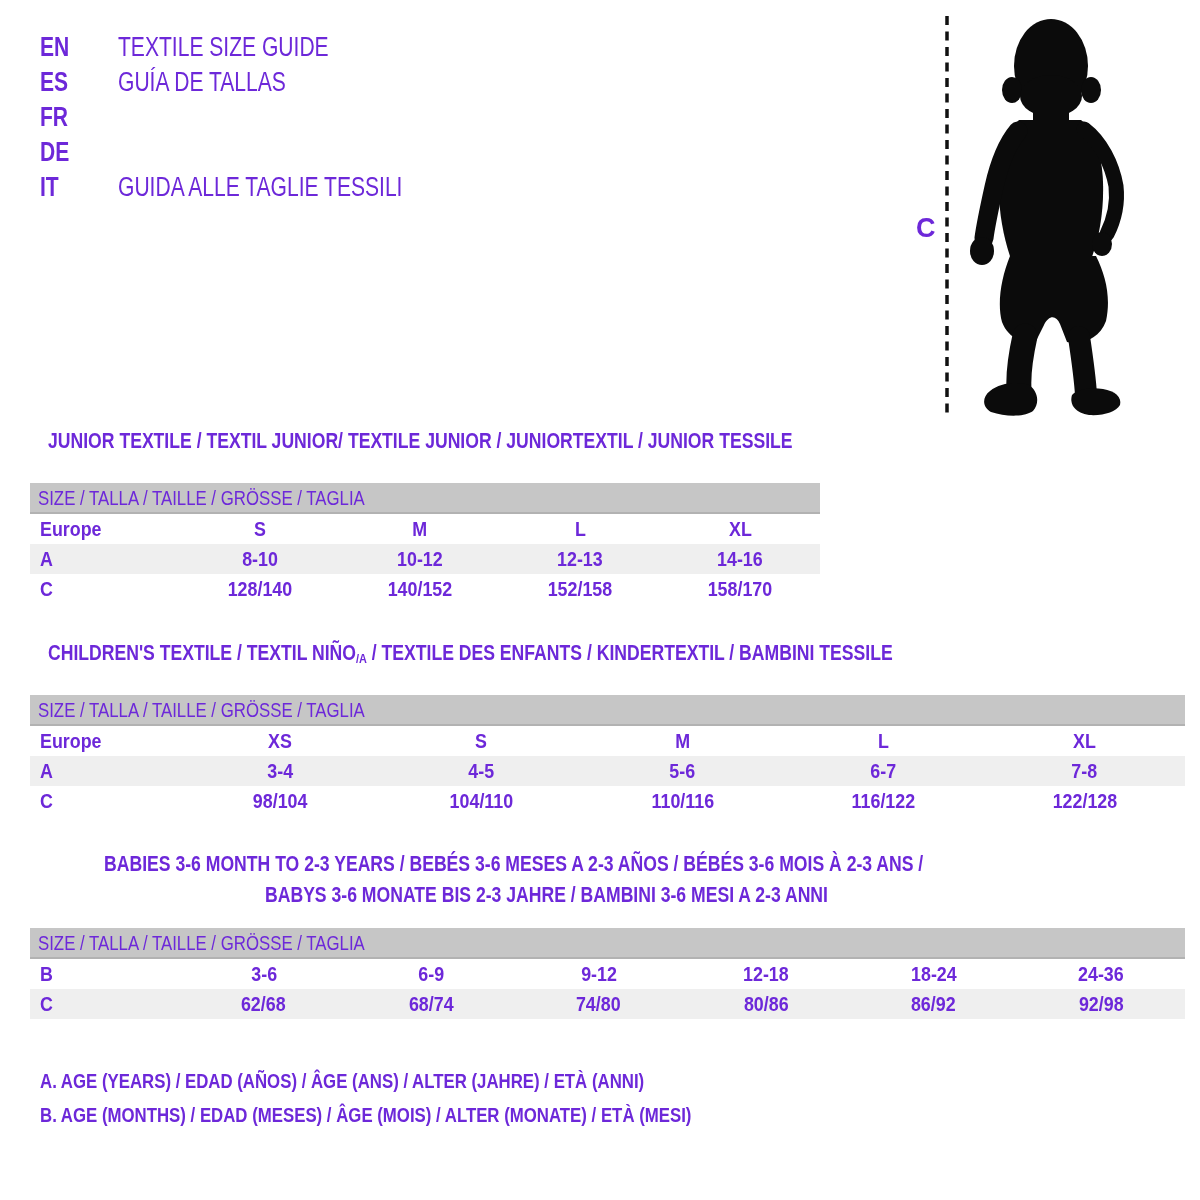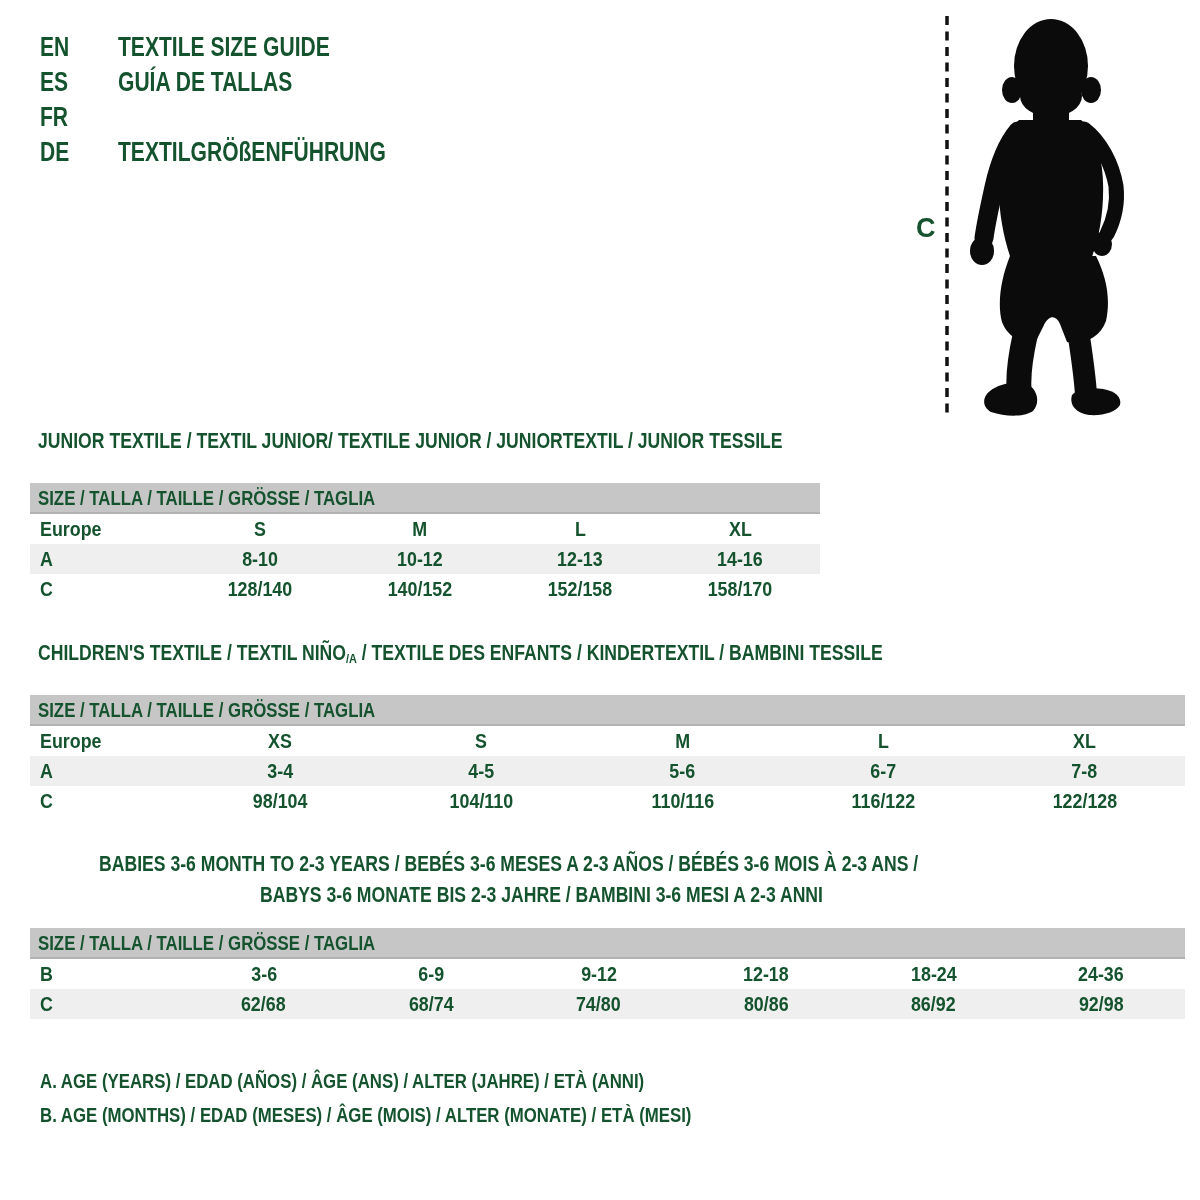--- a/index.html
+++ b/index.html
@@ -1,46 +1,46 @@
 <!DOCTYPE html>
 <html><head>
 <meta charset="utf-8">
 <style>
   html,body{margin:0;padding:0;background:#fff;}
   .canvas{position:relative;width:1200px;height:1200px;background:#ffffff;overflow:hidden;
-          font-family:"Liberation Sans",sans-serif;color:#14532d;}
+          font-family:"Liberation Sans",sans-serif;color:#6d28d9;}
 
   
   .cx-l{display:inline-block;transform:scaleX(0.8);transform-origin:0 50%;white-space:nowrap;}
 
   
   .lang-block{position:absolute;left:40px;top:30px;}
   .lang-row{display:flex;height:35px;align-items:center;}
   .lang-code{width:78px;font-weight:bold;font-size:27px;}
-  .lang-title{font-weight:bold;font-size:27px;}
+  .lang-title{font-weight:normal;font-size:27px;}
   .lang-row .cx-l{transform:scaleX(0.78);}
 
   
   .measure-line{position:absolute;left:944px;top:16px;}
   .measure-label{position:absolute;left:916px;top:213px;font-weight:bold;font-size:27px;}
   .baby{position:absolute;left:963px;top:14px;}
 
   
   .section{position:absolute;left:30px;}
   .sec1{top:428px;width:790px;}
   .sec2{top:640px;width:1155px;}
   .sec3{top:848px;width:1155px;}
-  .sec-title{margin-left:8px;font-weight:bold;font-size:22px;line-height:26px;}
+  .sec-title{margin-left:18px;font-weight:bold;font-size:22px;line-height:26px;}
   .sec3 .sec-title{line-height:31px;text-align:center;}
   .sub{font-size:0.62em;position:relative;top:3px;}
   .tbl{margin-top:29px;}
   .sec2 .tbl{margin-top:26px;}
   .sec3 .tbl{margin-top:18px;}
   .thead{height:31px;background:#c6c6c6;display:flex;align-items:center;padding-left:8px;
-         font-weight:bold;font-size:21px;border-bottom:2px solid #b2b2b2;box-sizing:border-box;}
+         font-weight:normal;font-size:21px;border-bottom:2px solid #b2b2b2;box-sizing:border-box;}
   .trow{display:grid;height:30px;align-items:center;}
   .trow.alt{background:#efefef;}
   .cols-4{grid-template-columns:150px repeat(4,1fr);}
   .cols-5{grid-template-columns:150px repeat(5,1fr);}
   .cols-6{grid-template-columns:150px repeat(6,1fr);}
   .cell{justify-self:center;display:inline-block;transform:scaleX(0.85);transform-origin:50% 50%;
         white-space:nowrap;font-weight:bold;font-size:21px;}
   .cell.label{justify-self:start;margin-left:10px;transform-origin:0 50%;}
 
   
@@ -59,21 +59,24 @@
     </div>
     <div class="lang-row">
       <span class="lang-code"><span class="cx-l">ES</span></span>
       <span class="lang-title"><span class="cx-l">GUÍA DE TALLAS</span></span>
     </div>
     <div class="lang-row">
       <span class="lang-code"><span class="cx-l">FR</span></span>
     </div>
     <div class="lang-row">
       <span class="lang-code"><span class="cx-l">DE</span></span>
-      <span class="lang-title"><span class="cx-l">TEXTILGRÖßENFÜHRUNG</span></span>
+    </div>
+    <div class="lang-row">
+      <span class="lang-code"><span class="cx-l">IT</span></span>
+      <span class="lang-title"><span class="cx-l">GUIDA ALLE TAGLIE TESSILI</span></span>
     </div>
   </div>
 
   <div class="measure-line">
     <svg width="6" height="400" aria-hidden="true">
       <line x1="3" y1="0" x2="3" y2="400" stroke="#111" stroke-width="3.5" stroke-dasharray="9 6.5"></line>
     </svg>
   </div>
   <div class="measure-label">C</div>
   <div class="baby">

